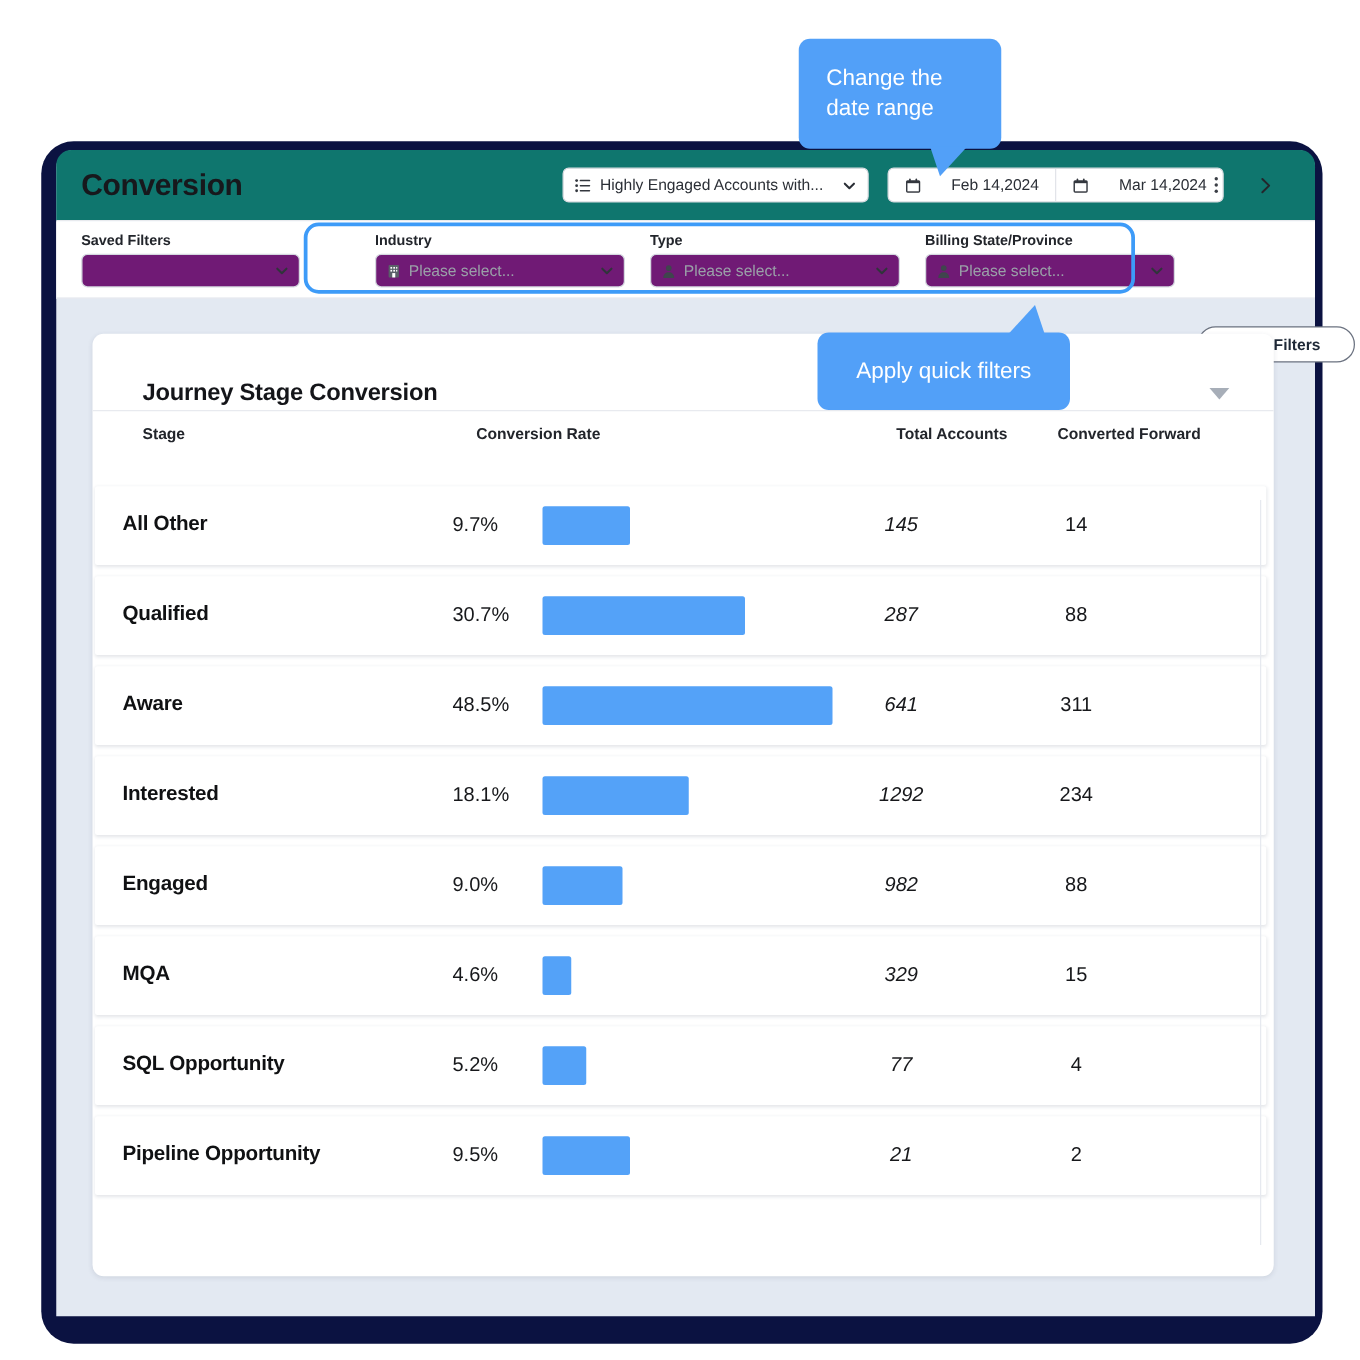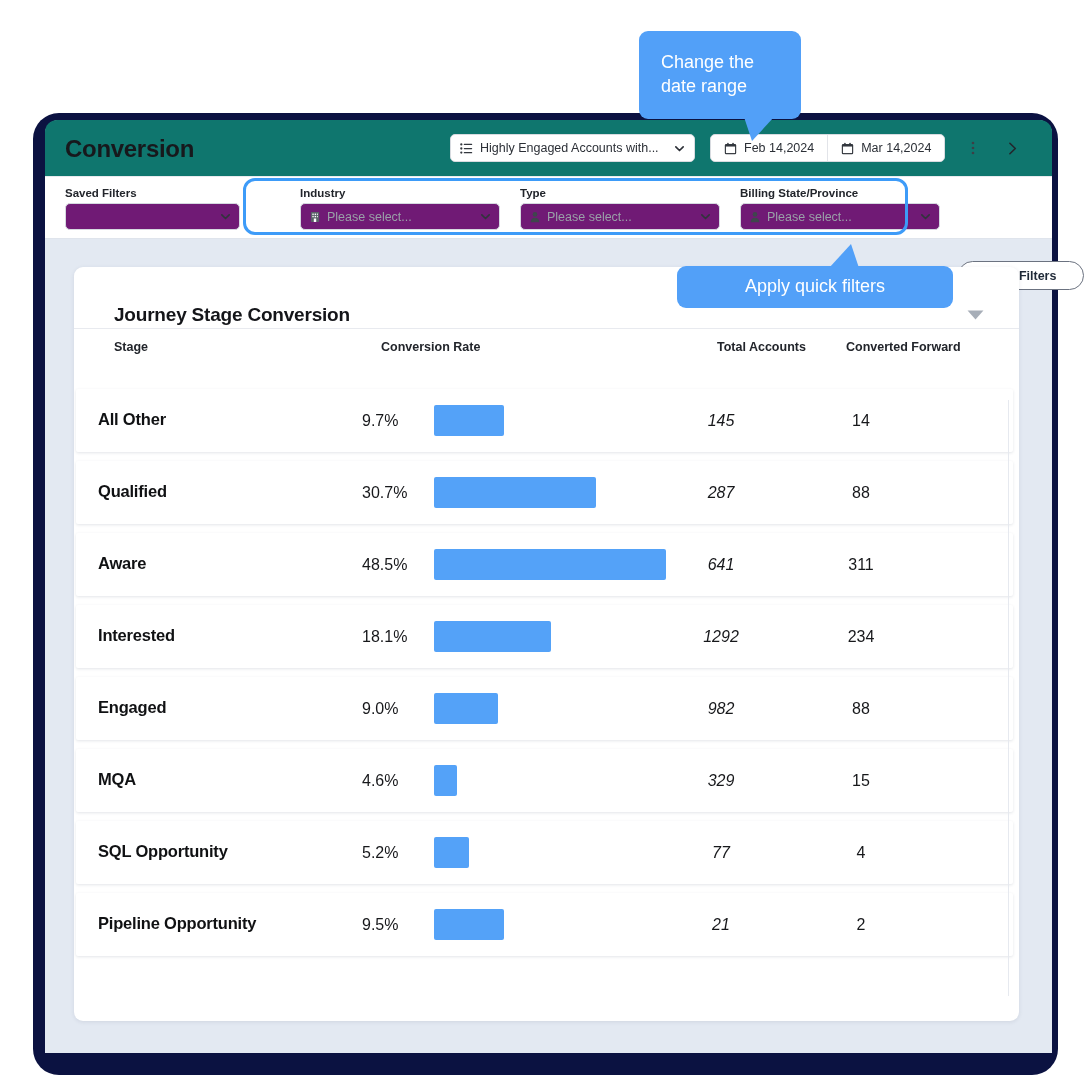--- a/index.html
+++ b/index.html
@@ -89,21 +89,21 @@
     height: 28px;
     display: flex;
     border: 1px solid #d8dbe0;
     border-radius: 5px;
     overflow: hidden;
     background: #fff;
   }
   .date-cell {
     display: flex;
     align-items: center;
-    gap: 7px;
+    gap: 24px;
     padding: 0 13px;
     font-size: 12.5px;
     color: #2b2f36;
     cursor: pointer;
     white-space: nowrap;
   }
   .date-cell + .date-cell { border-left: 1px solid #e2e4e9; }
 
   .kebab {
     position: absolute;
@@ -350,24 +350,23 @@
     left: 105px;
     bottom: -22px;
     width: 0; height: 0;
     border-left: 8px solid transparent;
     border-right: 22px solid transparent;
     border-top: 24px solid #52a0f8;
   }
   #bubble-filters {
     left: 654px;
     top: 266px;
-    width: 276px;
+    width: 202px;
     text-align: center;
-    padding: 9px 20px;
-    margin-left: 23px;
+    padding: 19px 20px;
   }
   #bubble-filters .tail {
     position: absolute;
     left: 152px;
     top: -22px;
     width: 0; height: 0;
     border-left: 22px solid transparent;
     border-right: 8px solid transparent;
     border-bottom: 24px solid #52a0f8;
   }

